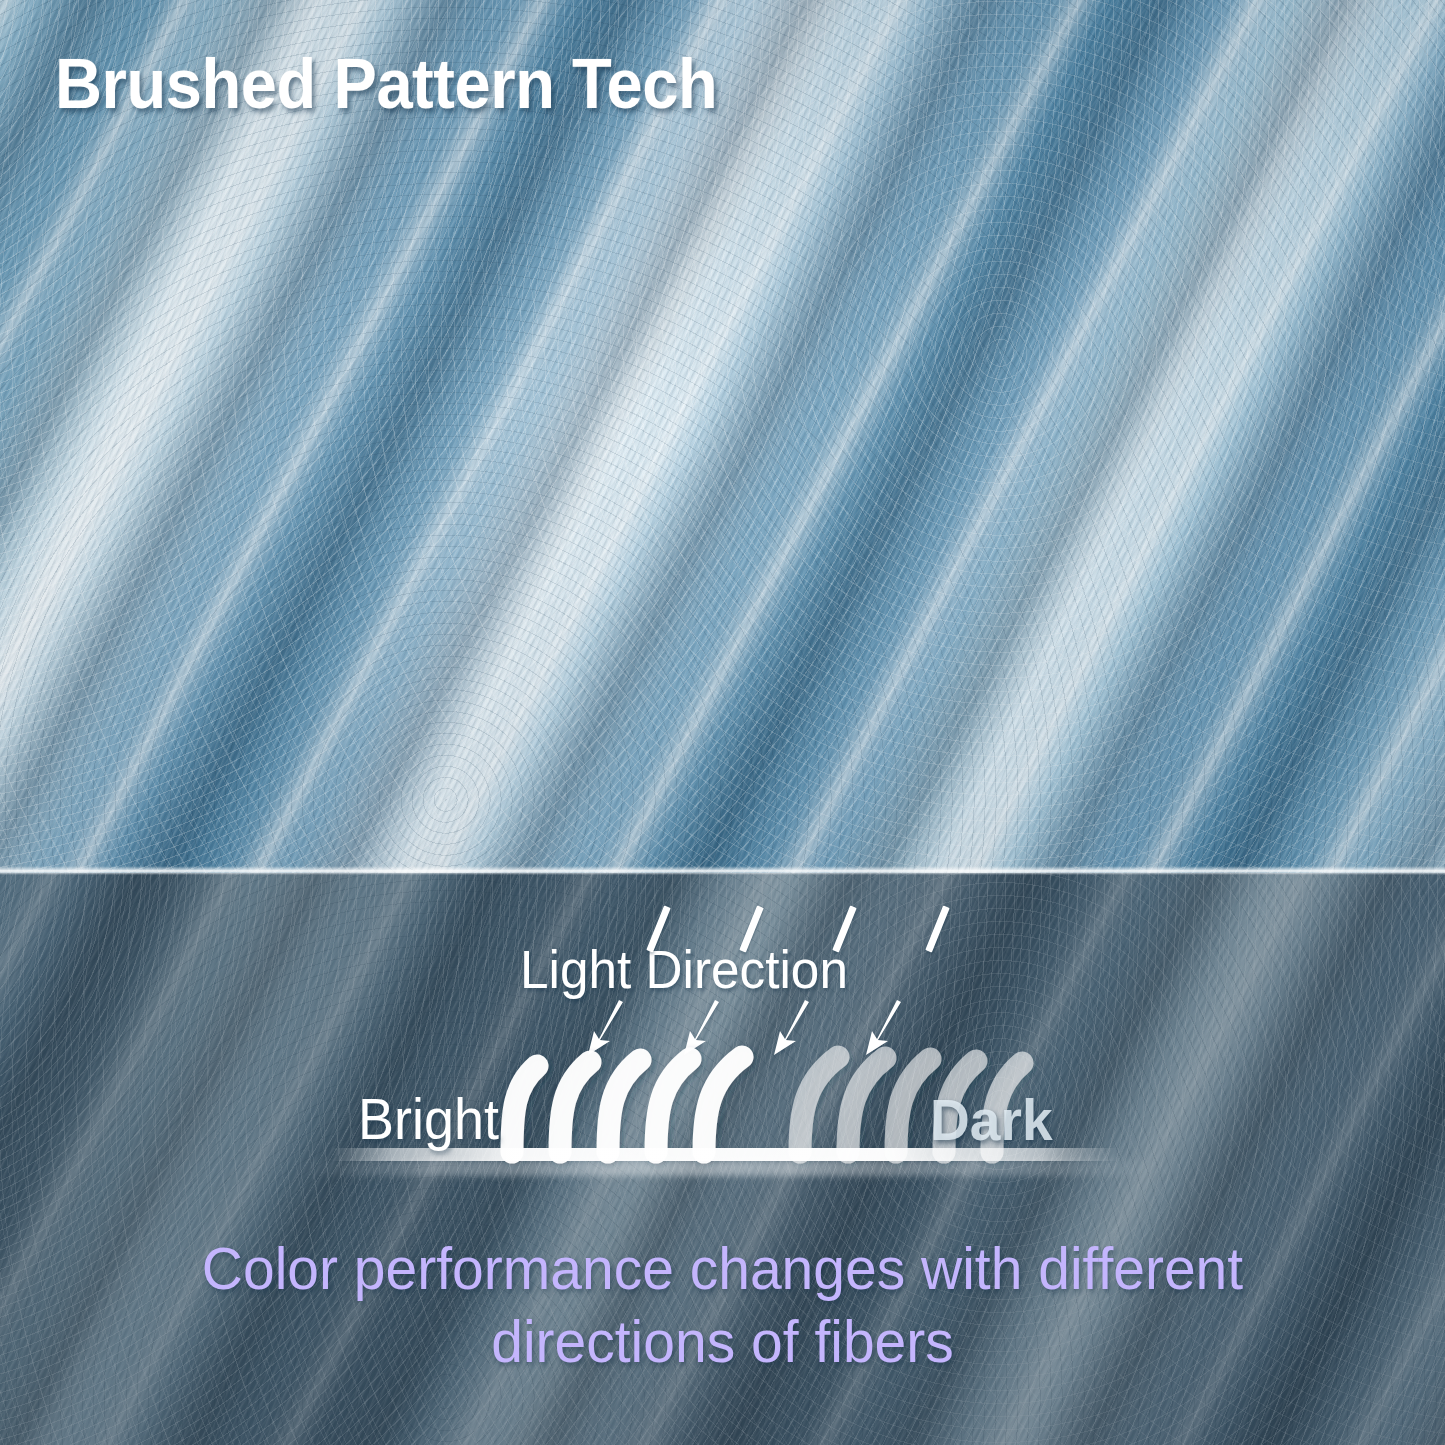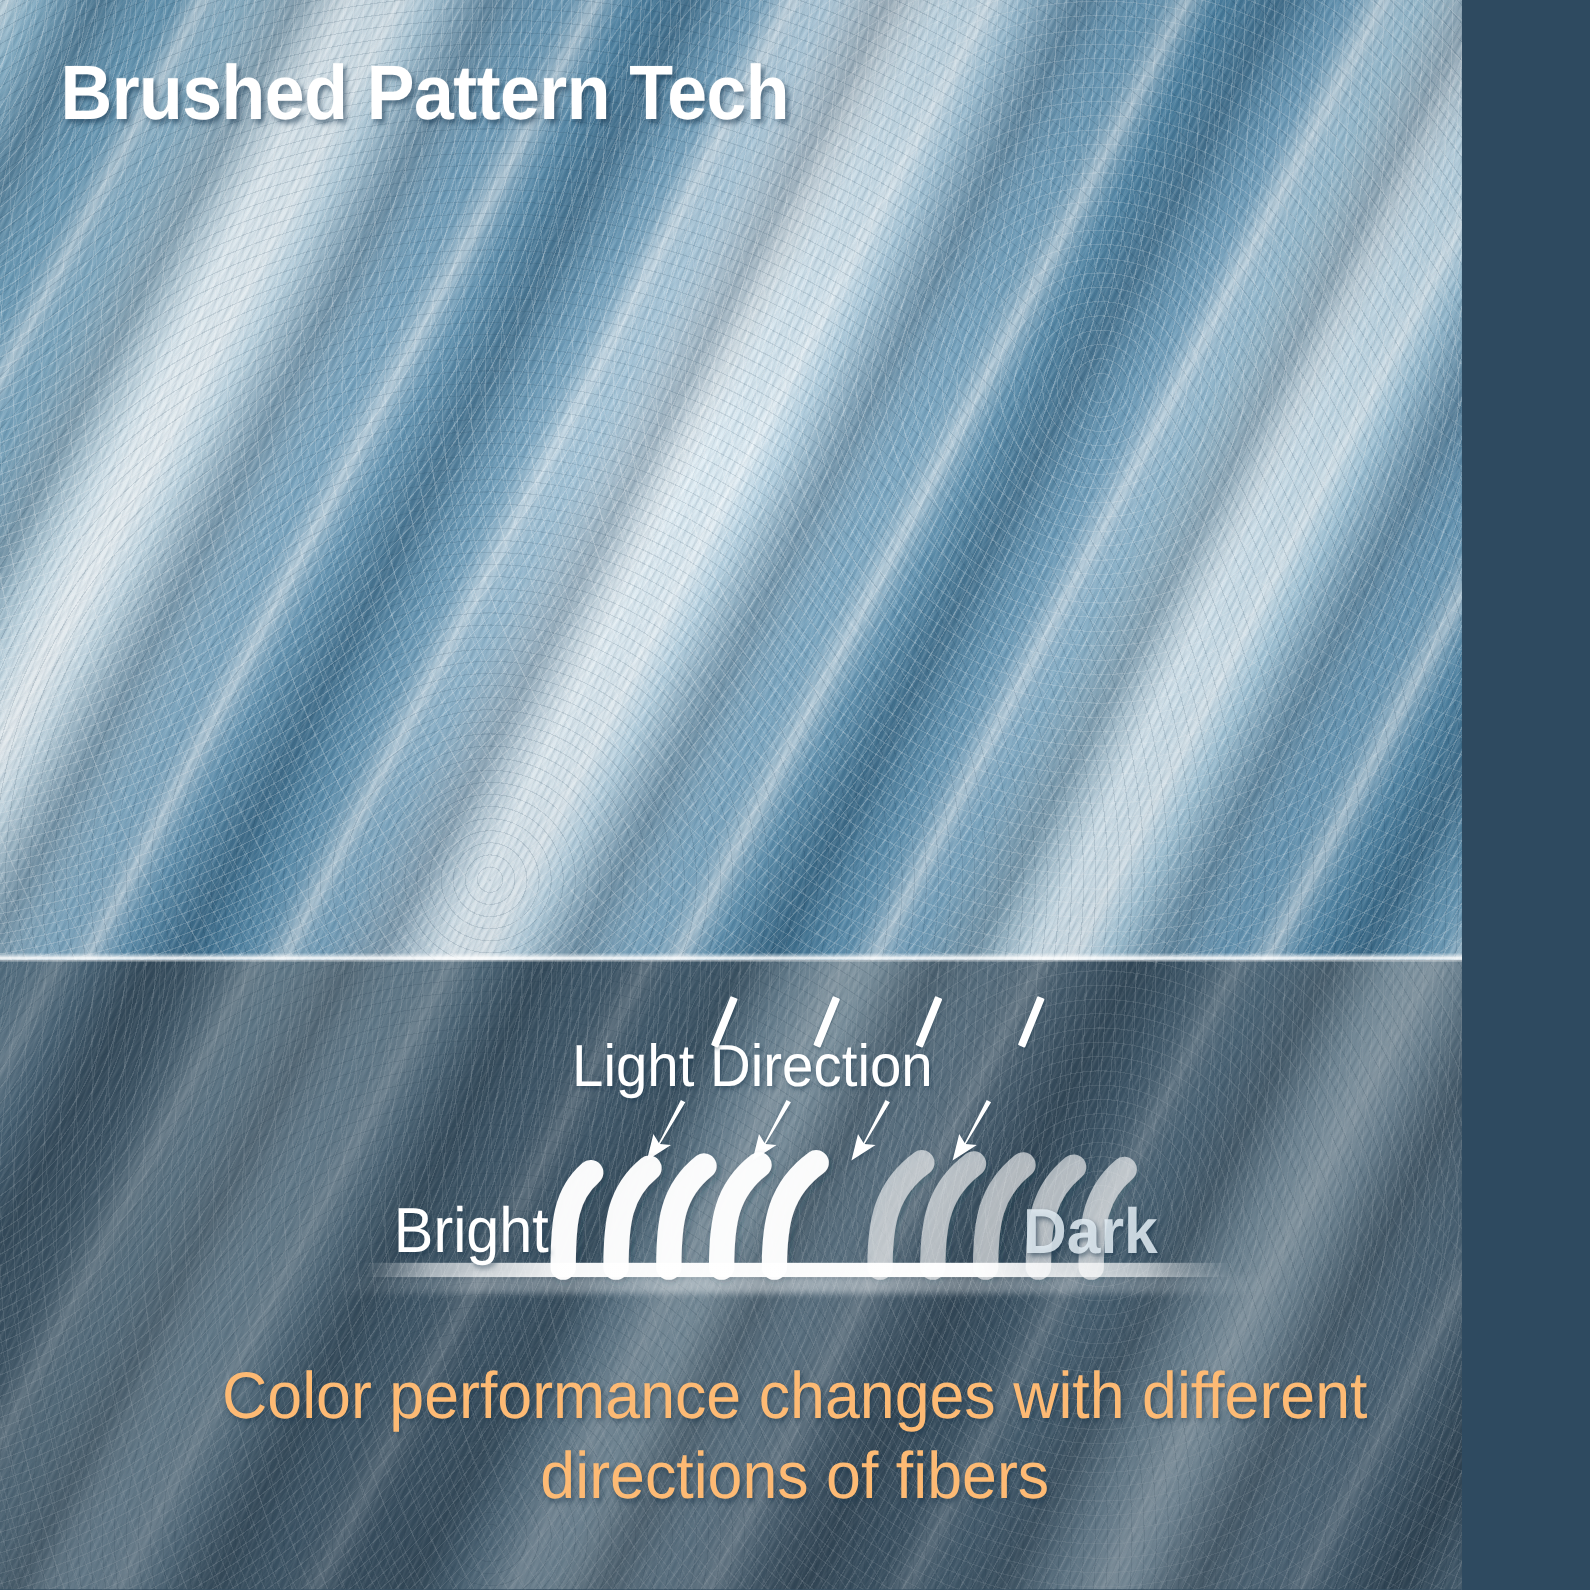--- a/index.html
+++ b/index.html
@@ -1,20 +1,20 @@
 <!DOCTYPE html>
 <html><head>
 <meta charset="utf-8">
 <style>
   * { margin:0; padding:0; box-sizing:border-box; }
   html,body { width:1445px; height:1445px; overflow:hidden; background:#2e4a60; }
 
   #stage {
     position:relative;
-    width:1329px; height:1445px;
+    width:1445px; height:1445px;
     font-family:"Liberation Sans", sans-serif;
     overflow:hidden;
   }
 
   
   .fabric {
     position:absolute; left:0; width:1445px; overflow:hidden;
   }
   .fab-top    { top:0;   height:873px; }
   .fab-bottom { top:873px; height:572px; }
@@ -197,21 +197,21 @@
     position:absolute; left:930px; top:1086px;
     font-size:58px; font-weight:700; color:rgba(226,236,243,.86);
     transform:scaleX(.95); transform-origin:left top;
     text-shadow:2px 3px 5px rgba(20,48,70,.55);
     white-space:nowrap;
   }
 
   
   .caption {
     position:absolute; left:0; top:1232px; width:1445px;
-    text-align:center; color:#fdba74;
+    text-align:center; color:#c4b5fd;
     font-size:60px; font-weight:400; line-height:1.22;
     text-shadow:2px 3px 5px rgba(20,48,70,.5);
   }
   .caption span { display:block; transform:scaleX(.95); }
 </style>
 </head>
 <body>
 
 <div id="stage">
 

